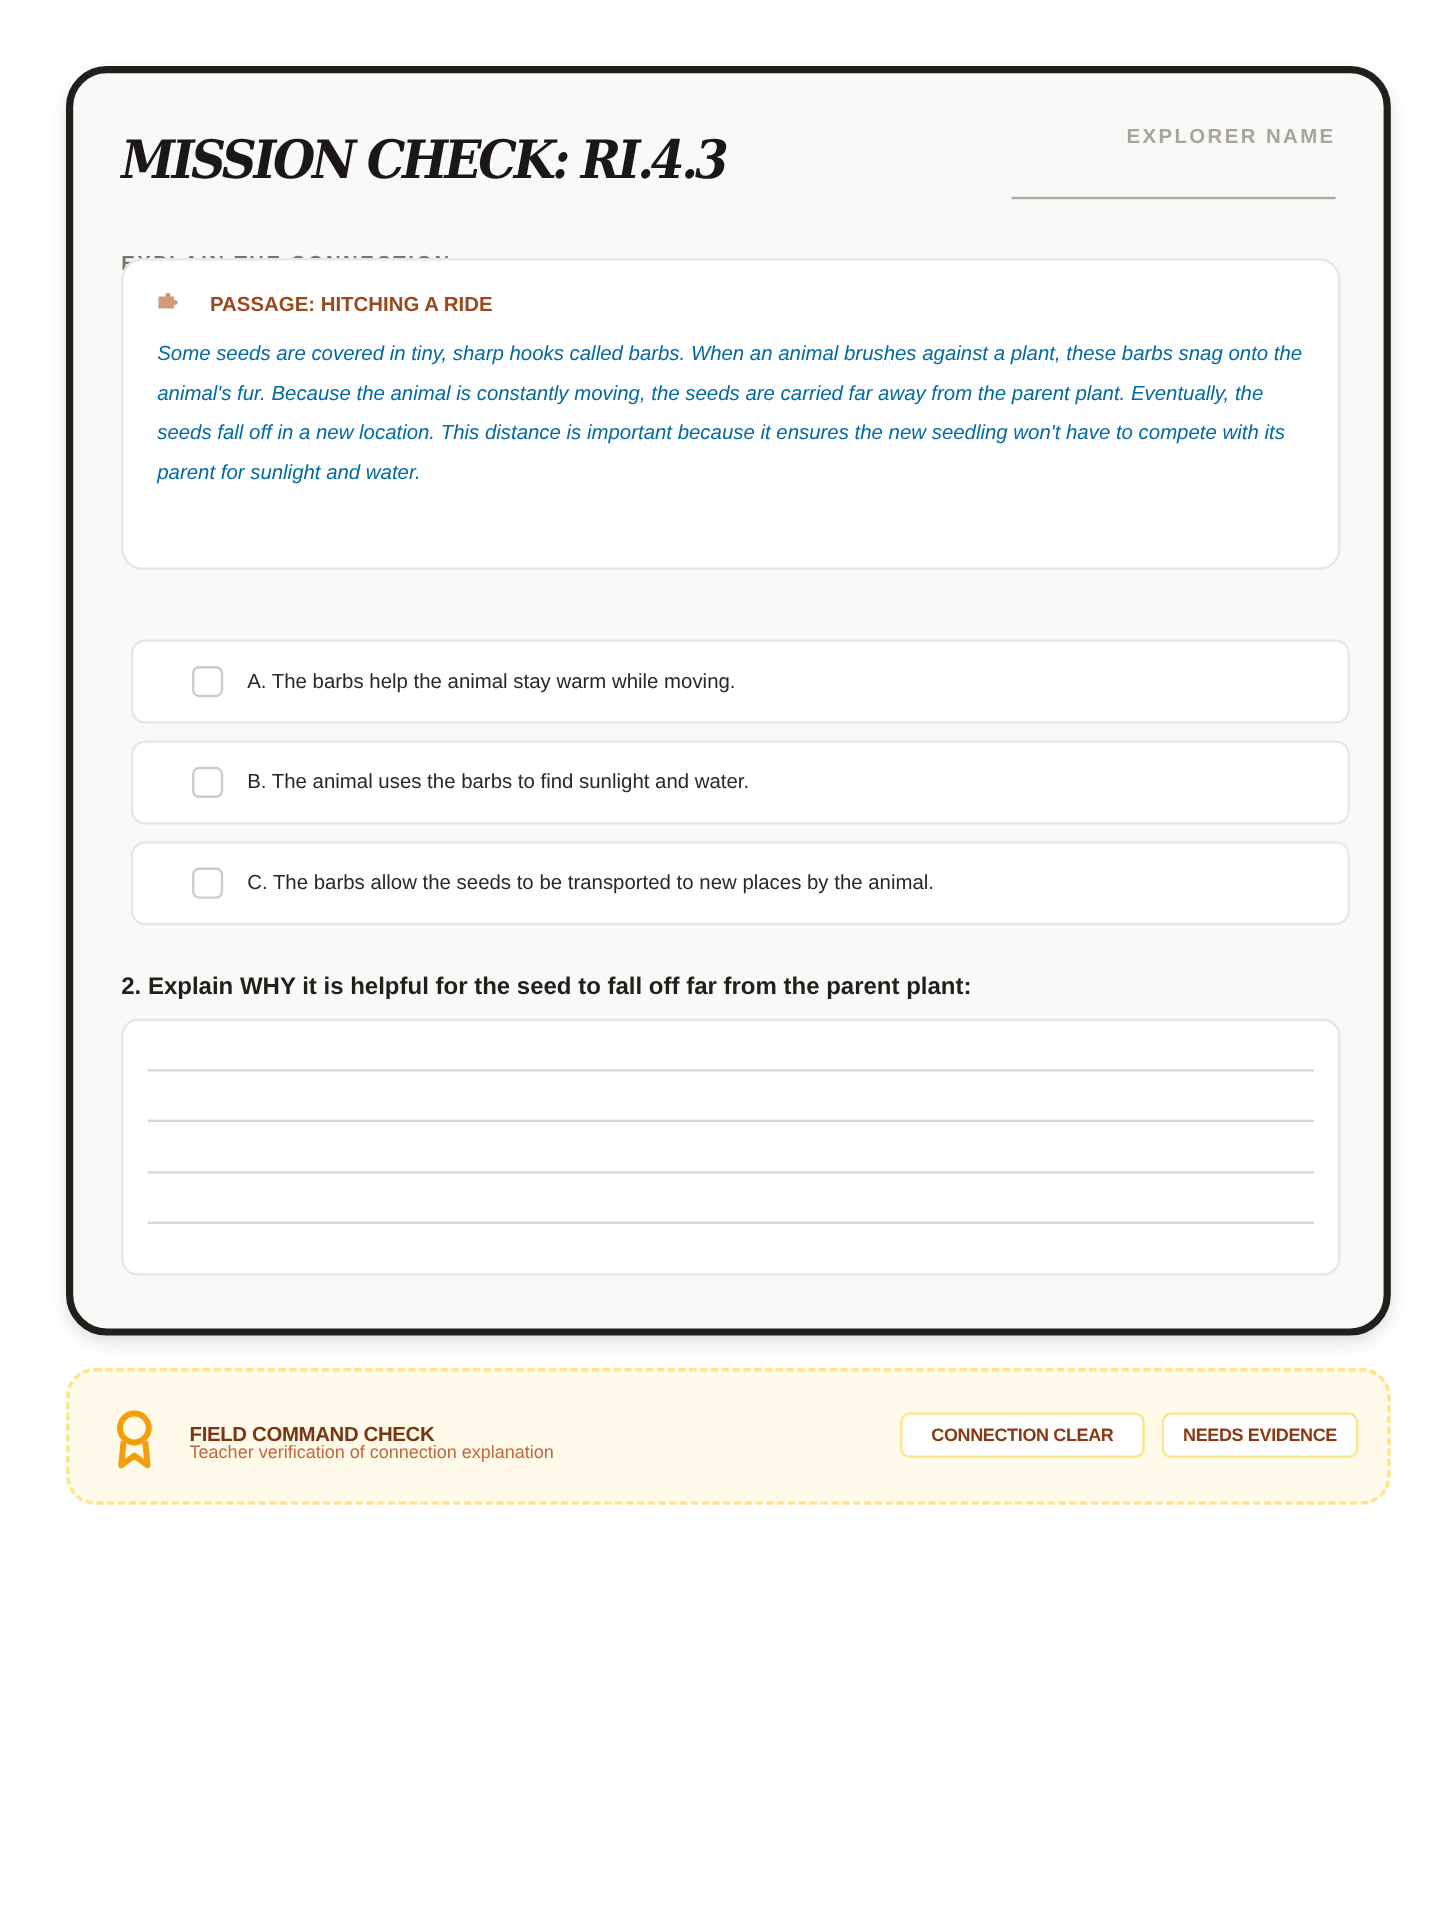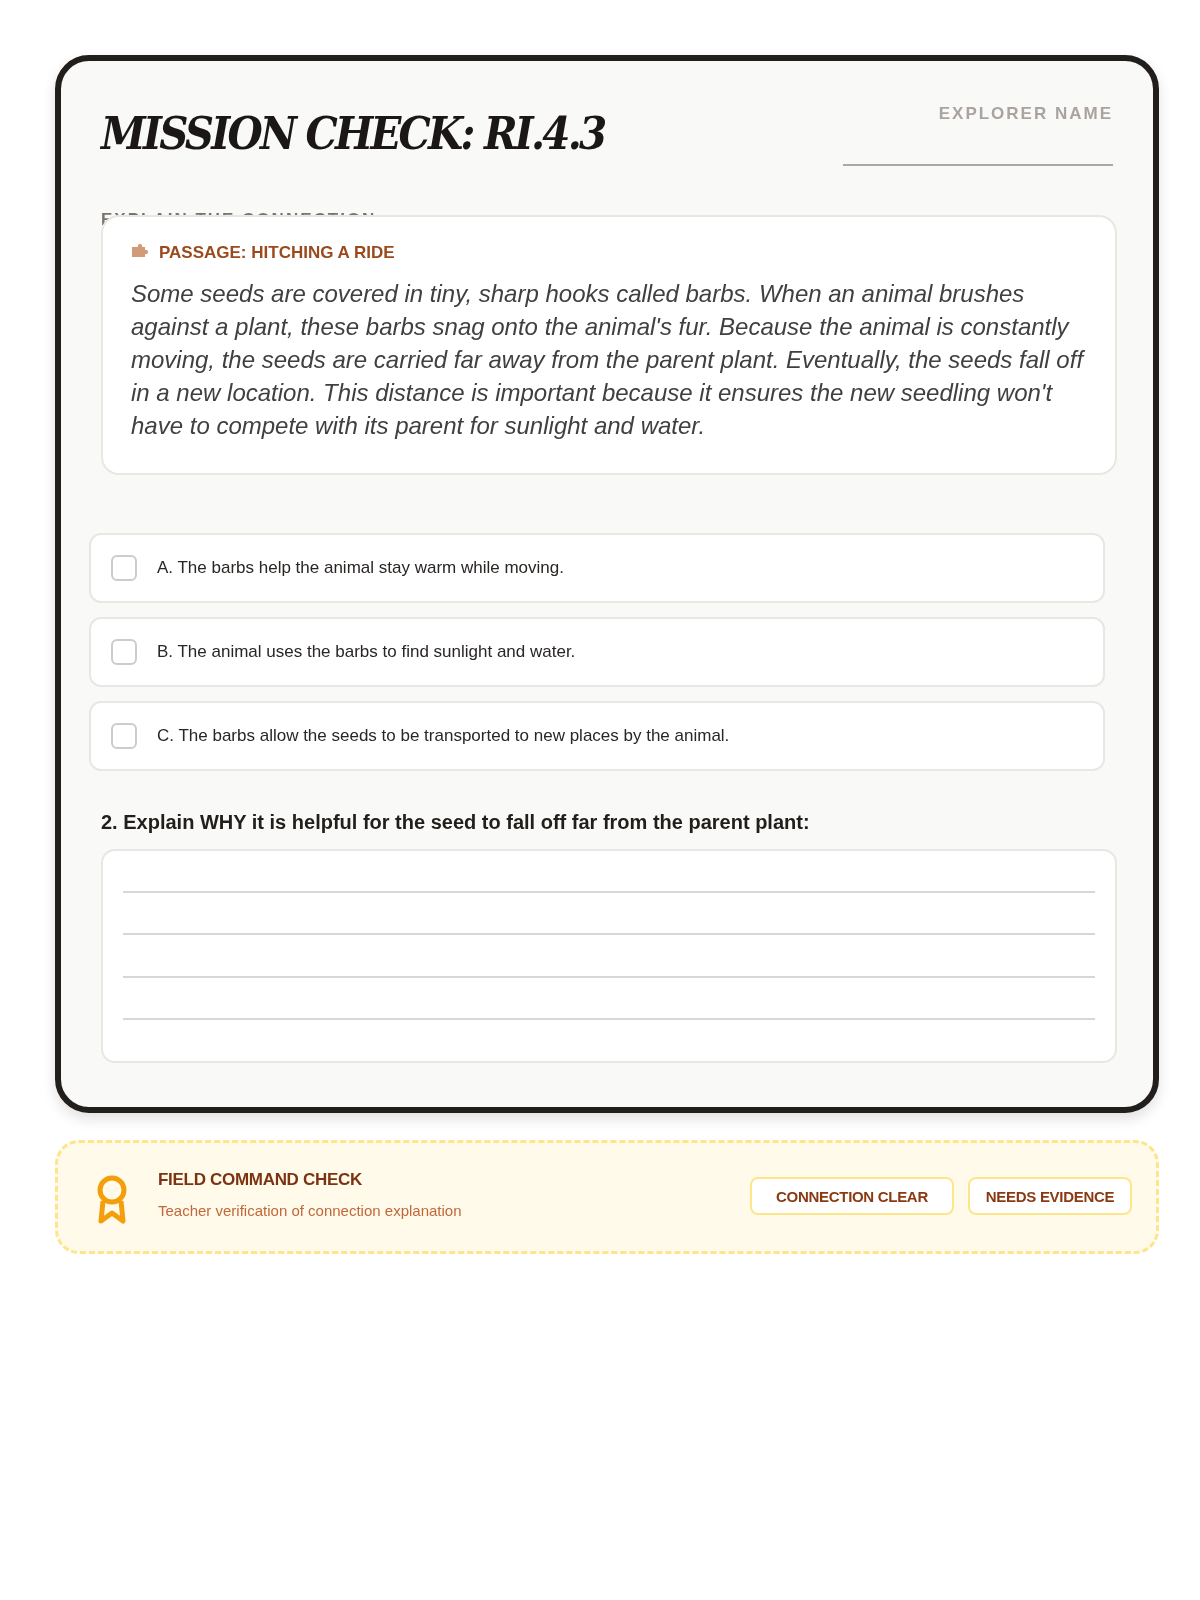--- a/index.html
+++ b/index.html
@@ -24,52 +24,52 @@
     }
     .explorer { position: absolute; right: 40px; top: 43px; width: 270px; text-align: right; }
     .explorer-label { font-size: 17px; font-weight: bold; letter-spacing: 2px; color: #aaa4a0; }
     .explorer-line { position: absolute; right: 0; top: 60px; width: 270px; height: 2px; background: #aca8a4; }
 
     .passage {
       position: absolute; left: 40px; top: 154px; width: 1016px; height: 260px;
       background: #ffffff; border: 2px solid #e9e7e4; border-radius: 18px;
       padding: 26px 28px;
     }
-    .passage-head { display: flex; align-items: center; gap: 8px; margin-bottom: 14px; }
+    .passage-head { display: flex; align-items: center; gap: 24px; margin-bottom: 14px; }
     .passage-title { font-size: 17px; font-weight: bold; color: #9a4a1c; }
     .passage-text {
-      font-family: "Liberation Sans", sans-serif; font-style: italic; font-size: 24px;
-      line-height: 33px; color: #404040;
+      font-family: "Liberation Sans", sans-serif; font-style: italic; font-size: 17px;
+      line-height: 33px; color: #0369a1;
     }
 
     .q1 { position: absolute; left: 40px; top: 442px; font-size: 20px; font-weight: bold; color: #221e1c; }
     .option {
-      position: absolute; left: 28px; width: 1016px; height: 70px;
+      position: absolute; left: 48px; width: 1016px; height: 70px;
       background: #ffffff; border: 2px solid #e9e7e4; border-radius: 12px;
-      display: flex; align-items: center;
+      display: flex; align-items: center; padding-left: 29px;
     }
     .checkbox {
       width: 26px; height: 26px; border: 2px solid #cfcbc8; border-radius: 6px;
       margin-left: 20px; margin-right: 20px; background: #fff;
     }
     .option-text { font-size: 17px; color: #2a2624; }
 
     .q2 { position: absolute; left: 40px; top: 750px; font-size: 20px; font-weight: bold; color: #221e1c; }
     .answer-box {
       position: absolute; left: 40px; top: 788px; width: 1016px; height: 214px;
       background: #ffffff; border: 2px solid #e9e7e4; border-radius: 14px;
     }
     .answer-line { position: absolute; left: 20px; right: 20px; height: 2px; background: #d9d7d4; }
 
     .command {
       position: absolute; left: 55px; top: 1140px; width: 1104px; height: 114px;
       background: #fffaea; border: 3px dashed #fde58a; border-radius: 24px;
     }
     .ribbon { position: absolute; left: 34px; top: 30px; width: 40px; height: 54px; }
-    .command-title { position: absolute; left: 100px; top: 27px; font-size: 17px; font-weight: bold; color: #7a3412; letter-spacing: -0.3px; }
+    .command-title { position: absolute; left: 100px; top: 43px; font-size: 17px; font-weight: bold; color: #7a3412; letter-spacing: -0.3px; }
     .command-sub { position: absolute; left: 100px; top: 59px; font-size: 15px; color: #c2673a; }
     .btn {
       position: absolute; top: 34px; height: 38px; background: #ffffff;
       border: 2px solid #fde58a; border-radius: 8px; font-size: 15px; font-weight: bold;
       color: #8a3a12; font-family: "Liberation Sans", sans-serif; letter-spacing: -0.3px;
       cursor: pointer;
       margin-left: 12px;
     }
     .btn-clear { left: 680px; width: 204px; }
     .btn-evidence { left: 898px; width: 164px; }

